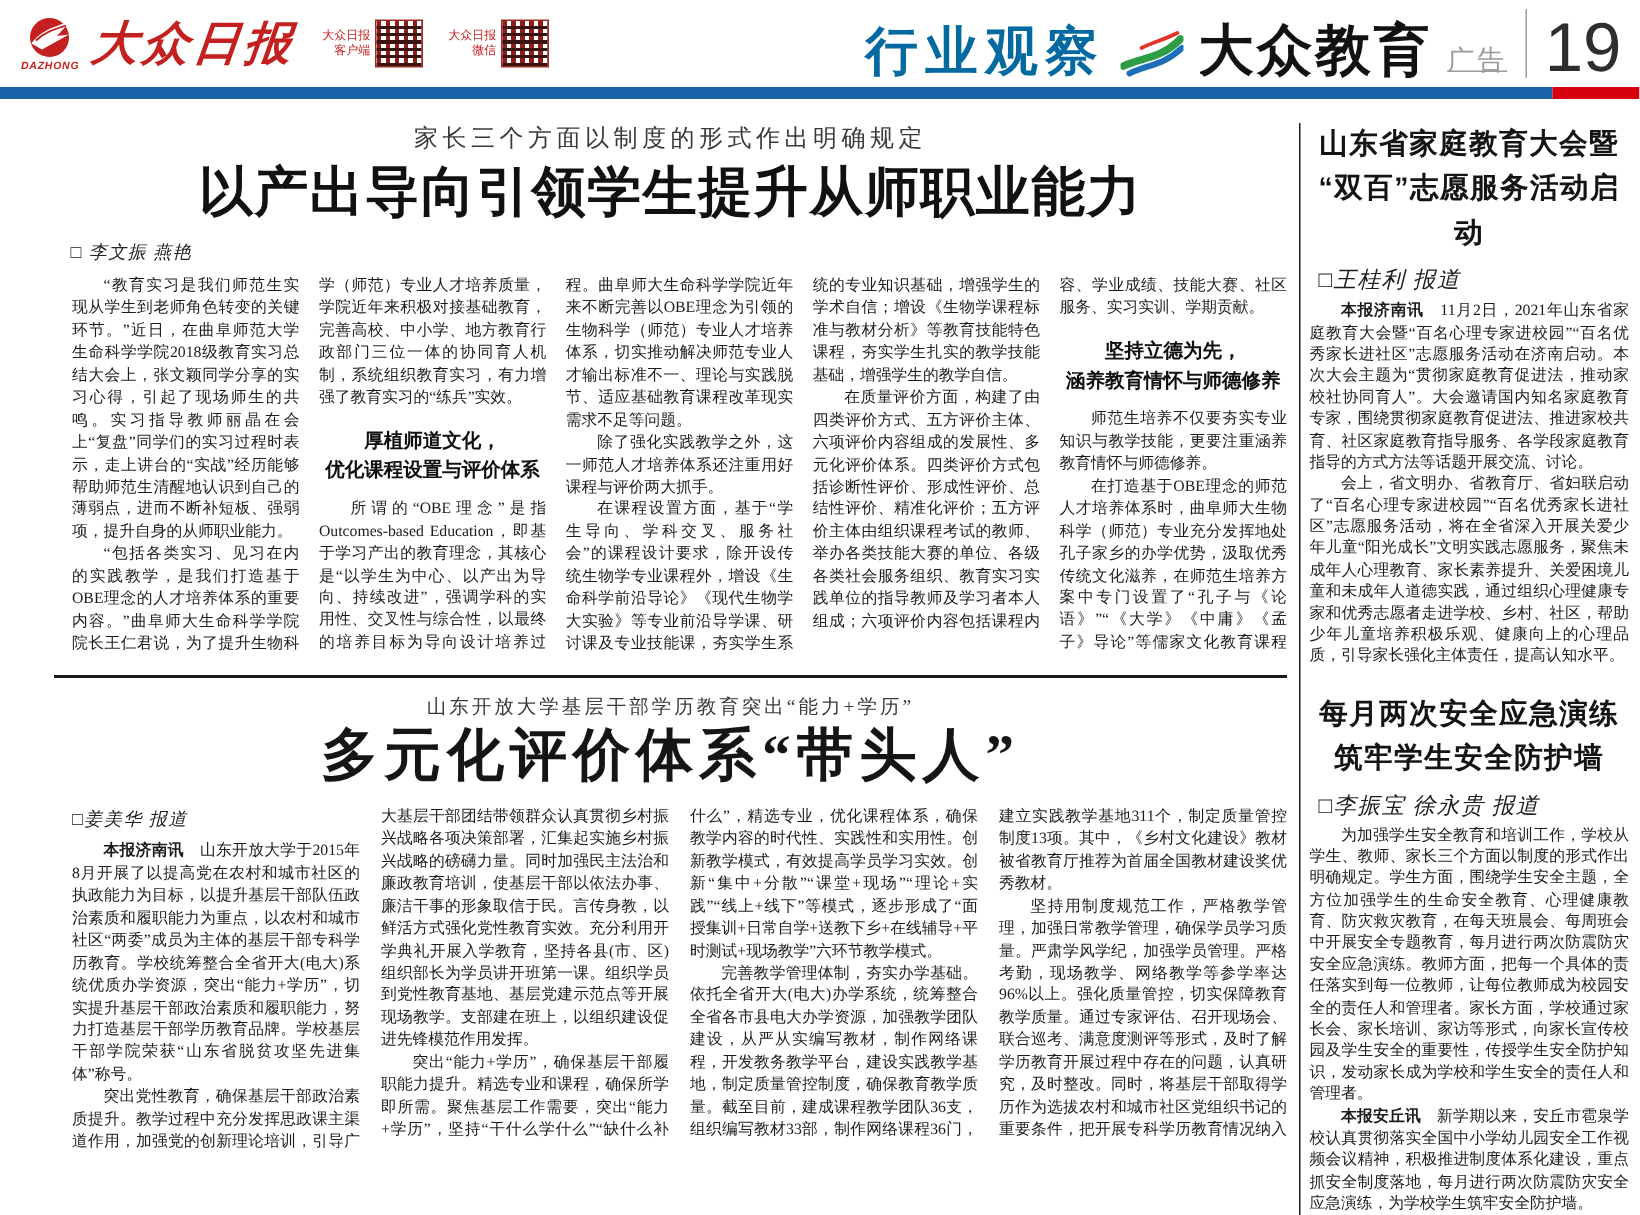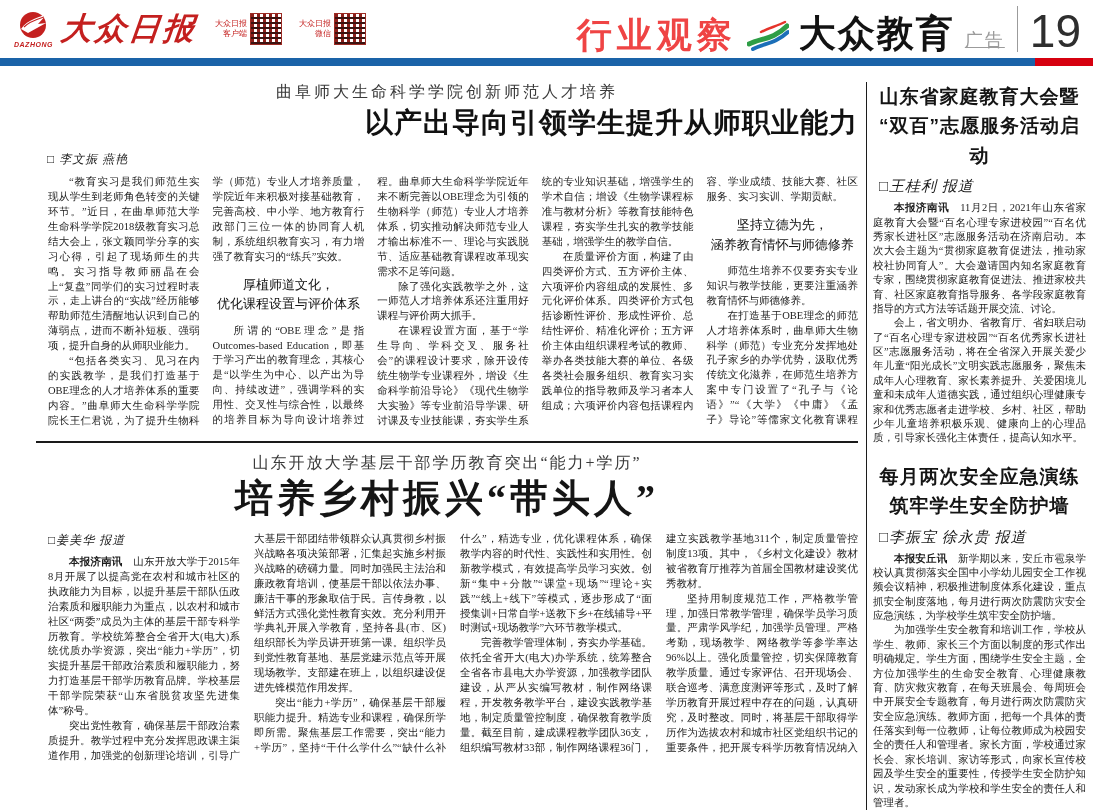--- a/index.html
+++ b/index.html
@@ -15,53 +15,53 @@
   .paper-name{font-size:31px;font-weight:bold;font-style:italic;color:#c4201f;letter-spacing:3px;
               font-family:"Liberation Serif","DejaVu Serif",serif;transform:skewX(-6deg);white-space:nowrap;}
   .qr-group{display:flex;align-items:center;gap:4px;margin-left:10px;}
   .qr-label{font-size:8px;color:#c4201f;text-align:right;line-height:1.25;white-space:pre-line;}
   .qr{width:30px;height:30px;background:
       repeating-linear-gradient(0deg,#3c1210 0 2px,transparent 2px 5px),
       repeating-linear-gradient(90deg,#8c1e19 0 3px,#fff 3px 6px);
       outline:1px solid #9c2b24;}
   .mast-center{margin-left:26px;font-size:12px;line-height:1.6;font-weight:600;white-space:nowrap;}
   .mast-right{margin-left:auto;display:flex;align-items:flex-end;gap:10px;white-space:nowrap;}
-  .watermark{font-size:35px;font-weight:700;color:#ef4444;letter-spacing:5px;line-height:1;}
+  .watermark{font-size:35px;font-weight:700;color:#0369a1;letter-spacing:5px;line-height:1;}
   .section-title{font-size:37px;font-weight:900;color:#121212;letter-spacing:2px;line-height:1;}
   .ad-label{font-size:18px;color:#9b9b9b;letter-spacing:2px;line-height:1.2;text-decoration:underline;}
   .pn-divider{width:1px;height:46px;background:#9b9b9b;margin:0 2px;}
   .page-num{font-size:46px;color:#2e2e2e;line-height:.9;font-weight:400;}
 
   .rule-bar{display:flex;height:8px;margin-top:2px;}
   .rule-bar .blue{flex:1;background:#1a63a8;}
   .rule-bar .red{width:58px;background:#d6000f;}
 
   
   .content{display:flex;padding:14px 7px 0 36px;box-sizing:border-box;}
   .main-col{width:822px;flex:0 0 822px;}
   .v-rule{width:1px;background:#1c1c1c;margin:2px 6px 0 8px;}
   .sidebar{flex:1;min-width:0;padding-top:2px;}
 
   
   .kicker{text-align:center;font-size:16px;color:#3a3a3a;letter-spacing:3px;margin:2px 0 4px;}
-  .headline1{text-align:right;font-size:28px;font-weight:900;color:#111;
+  .headline1{text-align:center;font-size:36px;font-weight:900;color:#111;
              letter-spacing:1px;margin:4px 0 12px;line-height:1.15;}
   .byline{font-size:12px;color:#222;margin:2px 11px 7px;letter-spacing:1px;font-style:italic;}
   .article-body{text-align:justify;font-size:10.5px;line-height:1.42;overflow:hidden;margin-left:12px;}
   .article-body p{margin:0;text-indent:2em;}
   .article-body b{font-family:"Liberation Sans","DejaVu Sans",sans-serif;font-style:normal;}
   .body1{column-count:5;column-gap:13px;height:254px;}
-  .subhead{font-family:"Liberation Sans","DejaVu Sans",sans-serif;font-size:13px;font-weight:400;
+  .subhead{font-family:"Liberation Sans","DejaVu Sans",sans-serif;font-size:13px;font-weight:700;
            text-align:center;margin:10px 0;line-height:1.5;white-space:pre-line;color:#111;}
   .byline-inline{font-size:12px;font-style:italic;margin:0 0 5px;letter-spacing:1px;font-family:Liberation Serif, serif;}
 
   .article-divider{border:0;border-top:2px solid #1a1a1a;margin:12px 0 10px;}
 
   
-  .kicker2{text-align:center;font-size:16px;color:#3a3a3a;letter-spacing:2px;margin:0 0 4px;}
+  .kicker2{text-align:center;font-size:13px;color:#3a3a3a;letter-spacing:2px;margin:0 0 4px;}
   .headline2{text-align:center;font-size:38px;font-weight:bold;color:#151515;margin:2px 0 12px;
              letter-spacing:4px;line-height:1.1;font-family:"Liberation Serif","DejaVu Serif",serif;}
   .body2{column-count:4;column-gap:14px;height:238px;}
 
   
   .side-article{margin-bottom:16px;}
   .side-title{font-family:"Liberation Sans","DejaVu Sans",sans-serif;font-size:19px;font-weight:700;
               color:#141414;text-align:center;line-height:1.55;margin:0 0 7px;white-space:pre-line;letter-spacing:1px;}
   .side-byline{font-size:15px;font-style:italic;margin:0 0 4px;padding-left:6px;letter-spacing:1px;}
   .side-body{text-align:justify;font-size:10.5px;line-height:1.37;}
@@ -112,21 +112,21 @@
   <div class="rule-bar">
     <div class="blue"></div>
     <div class="red"></div>
   </div>
 
   <div class="content">
 
     <main class="main-col">
 
       <article>
-        <div class="kicker">曲阜师大生命科学学院创新师范人才培养</div>
+        <div class="kicker">家长三个方面以制度的形式作出明确规定</div>
         <h1 class="headline1 sans">以产出导向引领学生提升从师职业能力</h1>
         <div class="byline">□ 李文振  燕艳</div>
         <div class="article-body body1">
             <p>“教育实习是我们师范生实现从学生到老师角色转变的关键环节。”近日，在曲阜师范大学生命科学学院2018级教育实习总结大会上，张文颖同学分享的实习心得，引起了现场师生的共鸣。实习指导教师丽晶在会上“复盘”同学们的实习过程时表示，走上讲台的“实战”经历能够帮助师范生清醒地认识到自己的薄弱点，进而不断补短板、强弱项，提升自身的从师职业能力。</p>
             <p>“包括各类实习、见习在内的实践教学，是我们打造基于OBE理念的人才培养体系的重要内容。”曲阜师大生命科学学院院长王仁君说，为了提升生物科学（师范）专业人才培养质量，学院近年来积极对接基础教育，完善高校、中小学、地方教育行政部门三位一体的协同育人机制，系统组织教育实习，有力增强了教育实习的“练兵”实效。</p>
             <h4 class="subhead" style="white-space: pre-line;">厚植师道文化，
 优化课程设置与评价体系</h4>
             <p>所谓的“OBE理念”是指Outcomes-based Education，即基于学习产出的教育理念，其核心是“以学生为中心、以产出为导向、持续改进”，强调学科的实用性、交叉性与综合性，以最终的培养目标为导向设计培养过程。曲阜师大生命科学学院近年来不断完善以OBE理念为引领的生物科学（师范）专业人才培养体系，切实推动解决师范专业人才输出标准不一、理论与实践脱节、适应基础教育课程改革现实需求不足等问题。</p>
             <p>除了强化实践教学之外，这一师范人才培养体系还注重用好课程与评价两大抓手。</p>
             <p>在课程设置方面，基于“学生导向、学科交叉、服务社会”的课程设计要求，除开设传统生物学专业课程外，增设《生命科学前沿导论》《现代生物学大实验》等专业前沿导学课、研讨课及专业技能课，夯实学生系统的专业知识基础，增强学生的学术自信；增设《生物学课程标准与教材分析》等教育技能特色课程，夯实学生扎实的教学技能基础，增强学生的教学自信。</p>
@@ -135,21 +135,21 @@
 涵养教育情怀与师德修养</h4>
             <p>师范生培养不仅要夯实专业知识与教学技能，更要注重涵养教育情怀与师德修养。</p>
             <p>在打造基于OBE理念的师范人才培养体系时，曲阜师大生物科学（师范）专业充分发挥地处孔子家乡的办学优势，汲取优秀传统文化滋养，在师范生培养方案中专门设置了“孔子与《论语》”“《大学》《中庸》《孟子》导论”等儒家文化教育课程作为必修课，厚植师道文化、深化师德教育；同时，积极推进专业课程思政建设，探索不同课程所蕴含的思政元素、实施路径，通过专家辅导、优秀课程思政公开课展示等方式，提高专业教师课程思政水平，并拓展“第二课堂”，邀请全国模范教师、齐鲁名师等给学生讲好师德故事，发挥榜样力量引导学生树立争做“大国良师”的理想信念。</p>
           </div>
       </article>
 
       <hr class="article-divider">
 
       <article>
         <div class="kicker2">山东开放大学基层干部学历教育突出“能力+学历”</div>
-        <h1 class="headline2">培养乡村振兴“带头人”</h1>
+        <h1 class="headline2">多元化评价体系“带头人”</h1>
         <div class="article-body body2">
             <div class="byline-inline">□姜美华  报道</div>
             <p><b>本报济南讯</b>　山东开放大学于2015年8月开展了以提高党在农村和城市社区的执政能力为目标，以提升基层干部队伍政治素质和履职能力为重点，以农村和城市社区“两委”成员为主体的基层干部专科学历教育。学校统筹整合全省开大(电大)系统优质办学资源，突出“能力+学历”，切实提升基层干部政治素质和履职能力，努力打造基层干部学历教育品牌。学校基层干部学院荣获“山东省脱贫攻坚先进集体”称号。</p>
             <p>突出党性教育，确保基层干部政治素质提升。教学过程中充分发挥思政课主渠道作用，加强党的创新理论培训，引导广大基层干部团结带领群众认真贯彻乡村振兴战略各项决策部署，汇集起实施乡村振兴战略的磅礴力量。同时加强民主法治和廉政教育培训，使基层干部以依法办事、廉洁干事的形象取信于民。言传身教，以鲜活方式强化党性教育实效。充分利用开学典礼开展入学教育，坚持各县(市、区)组织部长为学员讲开班第一课。组织学员到党性教育基地、基层党建示范点等开展现场教学。支部建在班上，以组织建设促进先锋模范作用发挥。</p>
             <p>突出“能力+学历”，确保基层干部履职能力提升。精选专业和课程，确保所学即所需。聚焦基层工作需要，突出“能力+学历”，坚持“干什么学什么”“缺什么补什么”，精选专业，优化课程体系，确保教学内容的时代性、实践性和实用性。创新教学模式，有效提高学员学习实效。创新“集中+分散”“课堂+现场”“理论+实践”“线上+线下”等模式，逐步形成了“面授集训+日常自学+送教下乡+在线辅导+平时测试+现场教学”六环节教学模式。</p>
             <p>完善教学管理体制，夯实办学基础。依托全省开大(电大)办学系统，统筹整合全省各市县电大办学资源，加强教学团队建设，从严从实编写教材，制作网络课程，开发教务教学平台，建设实践教学基地，制定质量管控制度，确保教育教学质量。截至目前，建成课程教学团队36支，组织编写教材33部，制作网络课程36门，建立实践教学基地311个，制定质量管控制度13项。其中，《乡村文化建设》教材被省教育厅推荐为首届全国教材建设奖优秀教材。</p>
             <p>坚持用制度规范工作，严格教学管理，加强日常教学管理，确保学员学习质量。严肃学风学纪，加强学员管理。严格考勤，现场教学、网络教学等参学率达96%以上。强化质量管控，切实保障教育教学质量。通过专家评估、召开现场会、联合巡考、满意度测评等形式，及时了解学历教育开展过程中存在的问题，认真研究，及时整改。同时，将基层干部取得学历作为选拔农村和城市社区党组织书记的重要条件，把开展专科学历教育情况纳入各级党委书记抓基层党建工作述职评议考核。</p>
           </div>
       </article>
 
@@ -167,20 +167,20 @@
             <p><b>本报济南讯</b>　11月2日，2021年山东省家庭教育大会暨“百名心理专家进校园”“百名优秀家长进社区”志愿服务活动在济南启动。本次大会主题为“贯彻家庭教育促进法，推动家校社协同育人”。大会邀请国内知名家庭教育专家，围绕贯彻家庭教育促进法、推进家校共育、社区家庭教育指导服务、各学段家庭教育指导的方式方法等话题开展交流、讨论。</p>
             <p>会上，省文明办、省教育厅、省妇联启动了“百名心理专家进校园”“百名优秀家长进社区”志愿服务活动，将在全省深入开展关爱少年儿童“阳光成长”文明实践志愿服务，聚焦未成年人心理教育、家长素养提升、关爱困境儿童和未成年人道德实践，通过组织心理健康专家和优秀志愿者走进学校、乡村、社区，帮助少年儿童培养积极乐观、健康向上的心理品质，引导家长强化主体责任，提高认知水平。</p>
           </div>
       </article>
 
       <article class="side-article">
         <h2 class="side-title" style="white-space: pre-line;">每月两次安全应急演练
 筑牢学生安全防护墙</h2>
         <div class="side-byline">□李振宝  徐永贵  报道</div>
         <div class="side-body">
+            <p>为加强学生安全教育和培训工作，学校从学生、教师、家长三个方面以制度的形式作出明确规定。学生方面，围绕学生安全主题，全方位加强学生的生命安全教育、心理健康教育、防灾救灾教育，在每天班晨会、每周班会中开展安全专题教育，每月进行两次防震防灾安全应急演练。教师方面，把每一个具体的责任落实到每一位教师，让每位教师成为校园安全的责任人和管理者。家长方面，学校通过家长会、家长培训、家访等形式，向家长宣传校园及学生安全的重要性，传授学生安全防护知识，发动家长成为学校和学生安全的责任人和管理者。</p>
             <p><b>本报安丘讯</b>　新学期以来，安丘市雹泉学校认真贯彻落实全国中小学幼儿园安全工作视频会议精神，积极推进制度体系化建设，重点抓安全制度落地，每月进行两次防震防灾安全应急演练，为学校学生筑牢安全防护墙。</p>
-            <p>为加强学生安全教育和培训工作，学校从学生、教师、家长三个方面以制度的形式作出明确规定。学生方面，围绕学生安全主题，全方位加强学生的生命安全教育、心理健康教育、防灾救灾教育，在每天班晨会、每周班会中开展安全专题教育，每月进行两次防震防灾安全应急演练。教师方面，把每一个具体的责任落实到每一位教师，让每位教师成为校园安全的责任人和管理者。家长方面，学校通过家长会、家长培训、家访等形式，向家长宣传校园及学生安全的重要性，传授学生安全防护知识，发动家长成为学校和学生安全的责任人和管理者。</p>
           </div>
       </article>
 
     </aside>
   </div>
 </div>
 
 </body></html>

